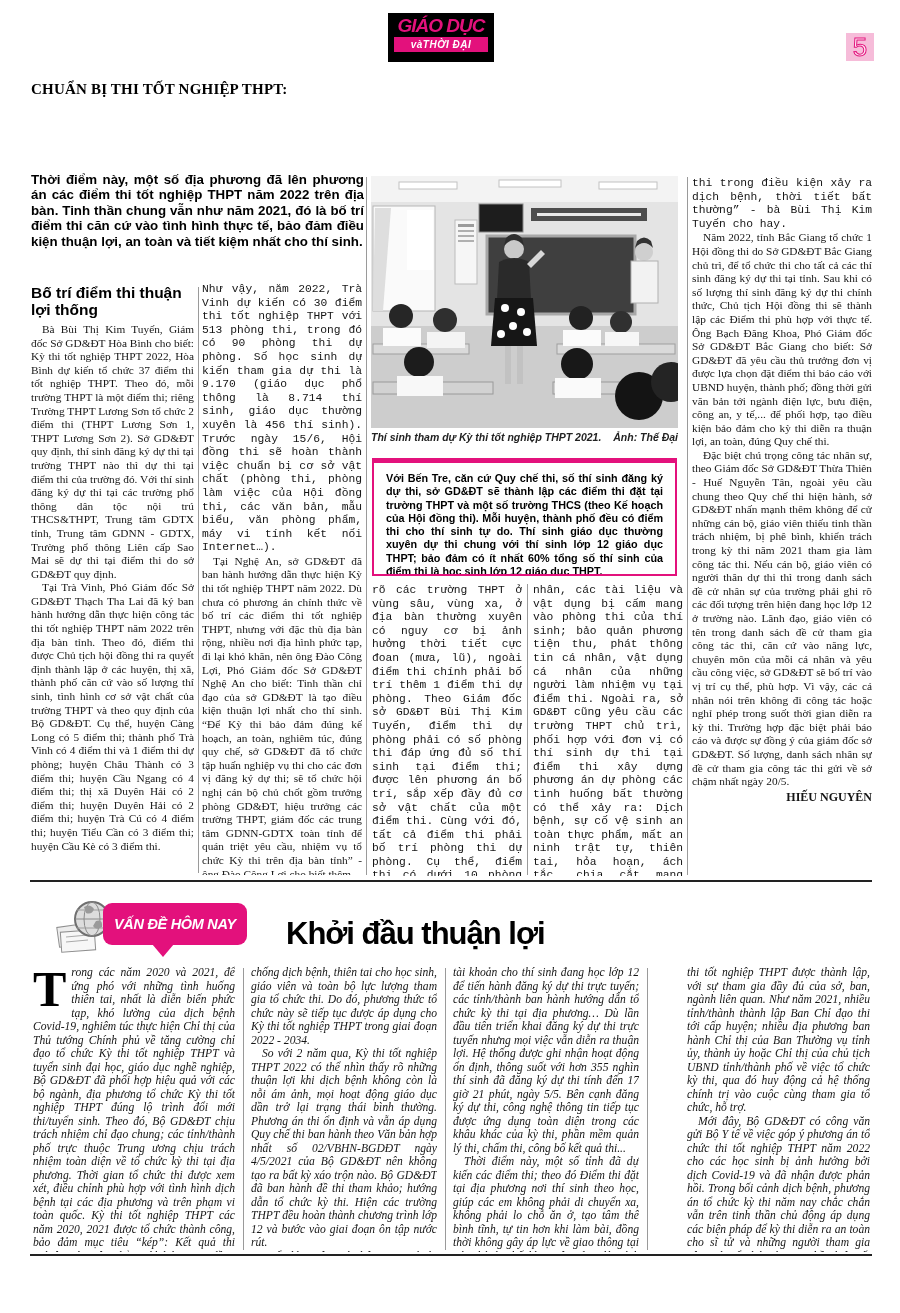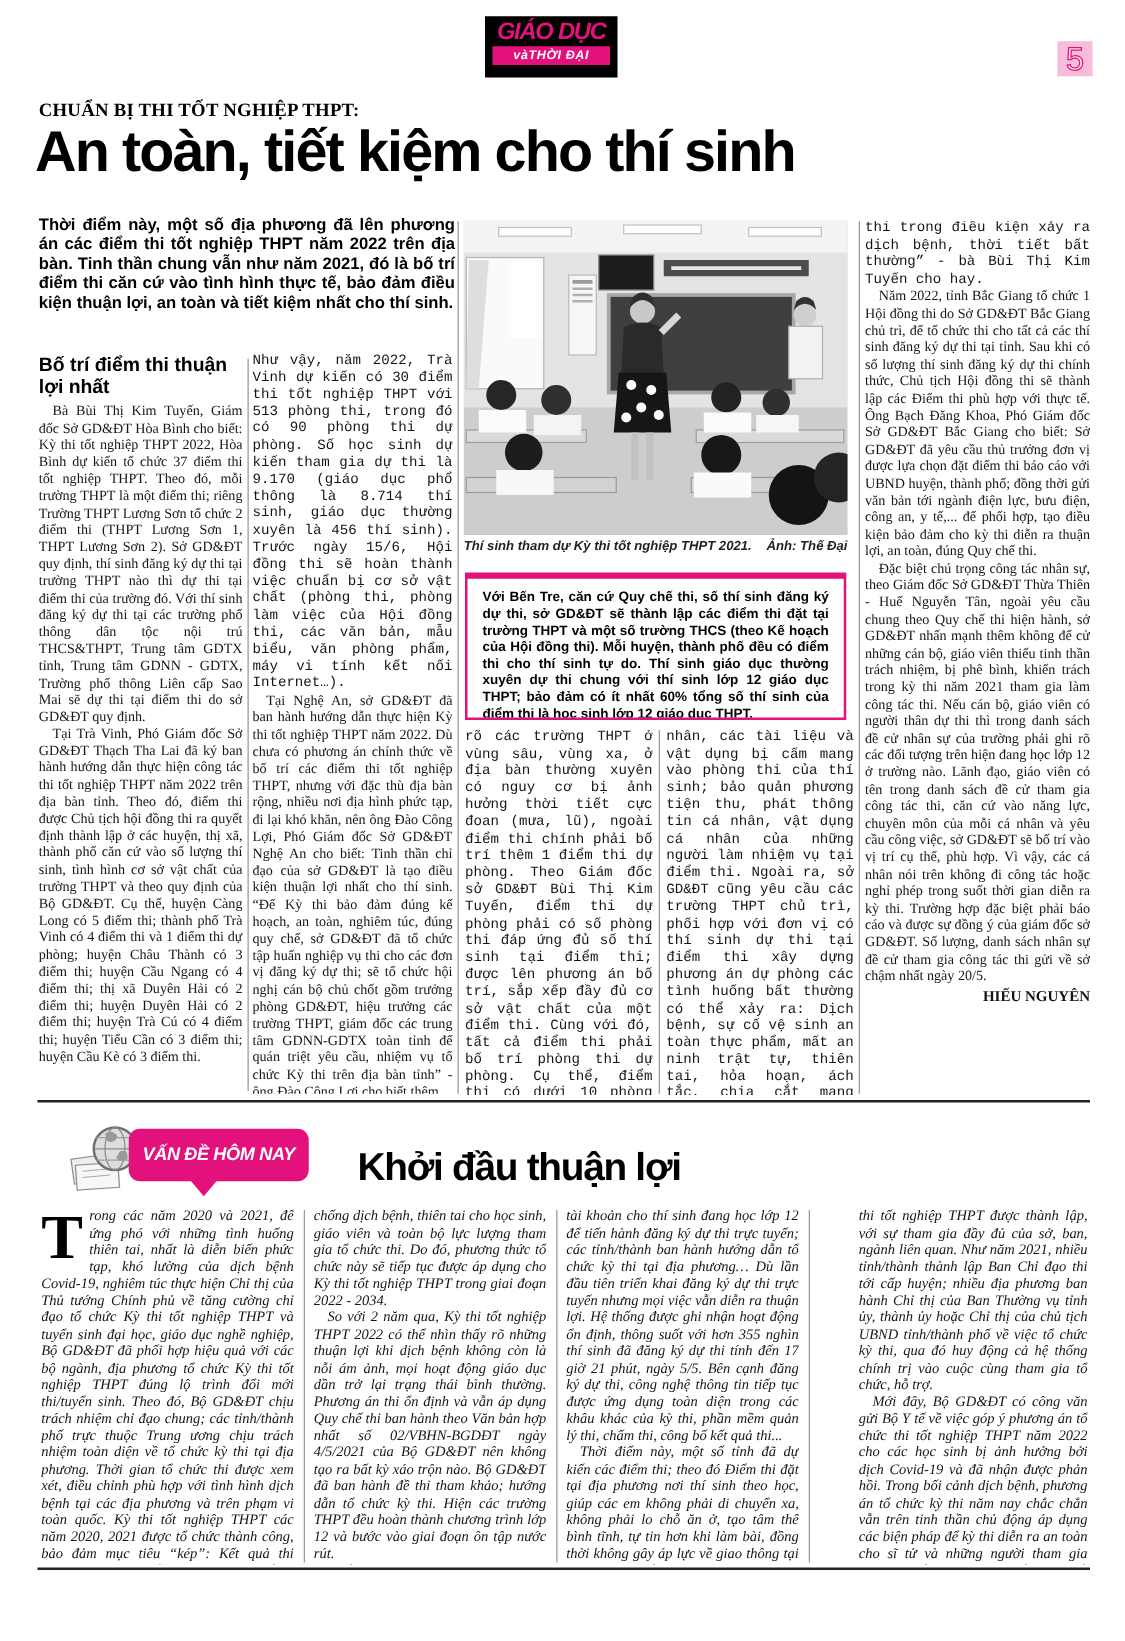--- a/index.html
+++ b/index.html
@@ -62,25 +62,24 @@
 
   <div class="page-number-box">
     <span class="page-number">5</span>
   </div>
   <div class="logo-box">
     <div class="logo-top">GIÁO DỤC</div>
     <div class="logo-bottom">vàTHỜI ĐẠI</div>
   </div>
 
   <div class="kicker">CHUẨN BỊ THI TỐT NGHIỆP THPT:</div>
-  <h1 class="headline" style="margin:0;">An toàn, tiết kiệm cho thí sinh</h1>
   <div class="lede">Thời điểm này, một số địa phương đã lên phương án các điểm thi tốt nghiệp THPT năm 2022 trên địa bàn. Tinh thần chung vẫn như năm 2021, đó là bố trí điểm thi căn cứ vào tình hình thực tế, bảo đảm điều kiện thuận lợi, an toàn và tiết kiệm nhất cho thí sinh.</div>
 
   <div class="acol" style="left:31px;top:283px;width:163px;height:592px;">
-    <div class="subhead">Bố trí điểm thi thuận lợi nhất</div>
+    <div class="subhead">Bố trí điểm thi thuận lợi thống</div>
     <p>Bà Bùi Thị Kim Tuyến, Giám đốc Sở GD&amp;ĐT Hòa Bình cho biết: Kỳ thi tốt nghiệp THPT 2022, Hòa Bình dự kiến tổ chức 37 điểm thi tốt nghiệp THPT. Theo đó, mỗi trường THPT là một điểm thi; riêng Trường THPT Lương Sơn tổ chức 2 điểm thi (THPT Lương Sơn 1, THPT Lương Sơn 2). Sở GD&amp;ĐT quy định, thí sinh đăng ký dự thi tại trường THPT nào thì dự thi tại điểm thi của trường đó. Với thí sinh đăng ký dự thi tại các trường phổ thông dân tộc nội trú THCS&amp;THPT, Trung tâm GDTX tỉnh, Trung tâm GDNN - GDTX, Trường phổ thông Liên cấp Sao Mai sẽ dự thi tại điểm thi do sở GD&amp;ĐT quy định.</p>
     <p>Tại Trà Vinh, Phó Giám đốc Sở GD&amp;ĐT Thạch Tha Lai đã ký ban hành hướng dẫn thực hiện công tác thi tốt nghiệp THPT năm 2022 trên địa bàn tỉnh. Theo đó, điểm thi được Chủ tịch hội đồng thi ra quyết định thành lập ở các huyện, thị xã, thành phố căn cứ vào số lượng thí sinh, tình hình cơ sở vật chất của trường THPT và theo quy định của Bộ GD&amp;ĐT. Cụ thể, huyện Càng Long có 5 điểm thi; thành phố Trà Vinh có 4 điểm thi và 1 điểm thi dự phòng; huyện Châu Thành có 3 điểm thi; huyện Cầu Ngang có 4 điểm thi; thị xã Duyên Hải có 2 điểm thi; huyện Duyên Hải có 2 điểm thi; huyện Trà Cú có 4 điểm thi; huyện Tiểu Cần có 3 điểm thi; huyện Cầu Kè có 3 điểm thi.</p>
   </div>
 
   <div class="acol" style="left:202px;top:283px;width:160px;height:592px;">
     <p class="noindent">Như vậy, năm 2022, Trà Vinh dự kiến có 30 điểm thi tốt nghiệp THPT với 513 phòng thi, trong đó có 90 phòng thi dự phòng. Số học sinh dự kiến tham gia dự thi là 9.170 (giáo dục phổ thông là 8.714 thí sinh, giáo dục thường xuyên là 456 thí sinh). Trước ngày 15/6, Hội đồng thi sẽ hoàn thành việc chuẩn bị cơ sở vật chất (phòng thi, phòng làm việc của Hội đồng thi, các văn bản, mẫu biểu, văn phòng phẩm, máy vi tính kết nối Internet…).</p>
     <p>Tại Nghệ An, sở GD&amp;ĐT đã ban hành hướng dẫn thực hiện Kỳ thi tốt nghiệp THPT năm 2022. Dù chưa có phương án chính thức về bố trí các điểm thi tốt nghiệp THPT, nhưng với đặc thù địa bàn rộng, nhiều nơi địa hình phức tạp, đi lại khó khăn, nên ông Đào Công Lợi, Phó Giám đốc Sở GD&amp;ĐT Nghệ An cho biết: Tinh thần chỉ đạo của sở GD&amp;ĐT là tạo điều kiện thuận lợi nhất cho thí sinh. “Để Kỳ thi bảo đảm đúng kế hoạch, an toàn, nghiêm túc, đúng quy chế, sở GD&amp;ĐT đã tổ chức tập huấn nghiệp vụ thi cho các đơn vị đăng ký dự thi; sẽ tổ chức hội nghị cán bộ chủ chốt gồm trưởng phòng GD&amp;ĐT, hiệu trưởng các trường THPT, giám đốc các trung tâm GDNN-GDTX toàn tỉnh để quán triệt yêu cầu, nhiệm vụ tổ chức Kỳ thi trên địa bàn tỉnh” - ông Đào Công Lợi cho biết thêm.</p>
     <div class="subhead mid">Bảo đảm cơ sở vật chất, nhân sự</div>
     <p>Lên phương án cơ sở vật chất, Sở GD&amp;ĐT Hòa Bình quy định</p>
   </div>

